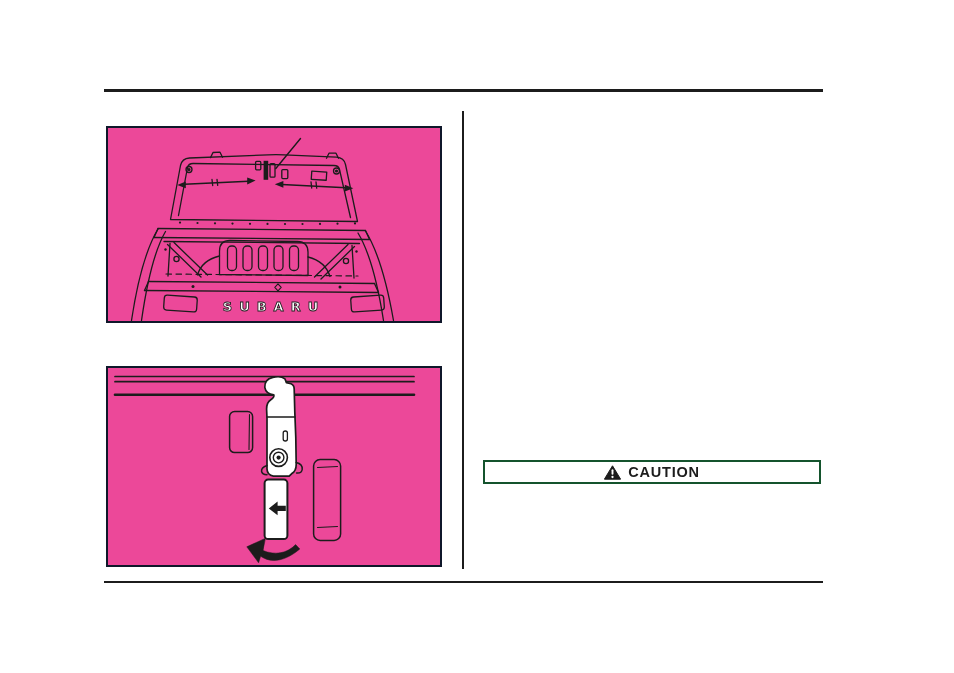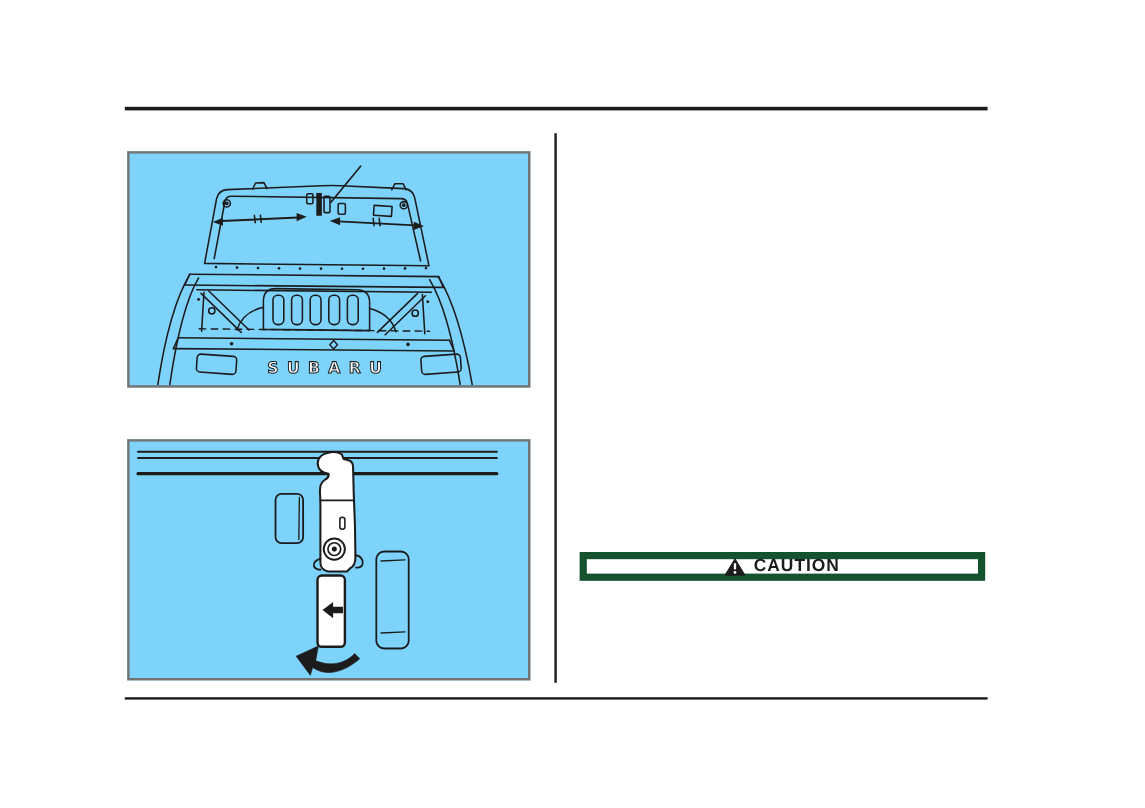--- a/index.html
+++ b/index.html
@@ -13,32 +13,32 @@
     overflow: hidden;
   }
   .rule { position: absolute; background: #1c1c1c; }
   .rule.top    { left: 104px; top: 89px;  width: 719px; height: 3px; }
   .rule.bottom { left: 104px; top: 581px; width: 719px; height: 2px; }
   .divider { position: absolute; left: 462px; top: 111px; width: 2px; height: 458px; background: #1c1c1c; }
   figure.figbox {
     position: absolute;
     margin: 0;
     box-sizing: border-box;
-    border: 2px solid #737373;
-    background: #7dd3fc;
+    border: 2px solid #0f172a;
+    background: #ec4899;
   }
   figure.fig1 { left: 106px; top: 126px; width: 336px; height: 197px; }
   figure.fig2 { left: 106px; top: 366px; width: 336px; height: 201px; }
   figure.figbox svg { display: block; }
   .caution {
     position: absolute;
     left: 483px; top: 460px;
     width: 338px; height: 24px;
     box-sizing: border-box;
-    border: 6px solid #14532d;
+    border: 2px solid #14532d;
     background: #ffffff;
     display: flex;
     align-items: center;
     justify-content: center;
     gap: 7px;
   }
   .caution .label {
     font-size: 14.5px;
     font-weight: 700;
     letter-spacing: 0.8px;

